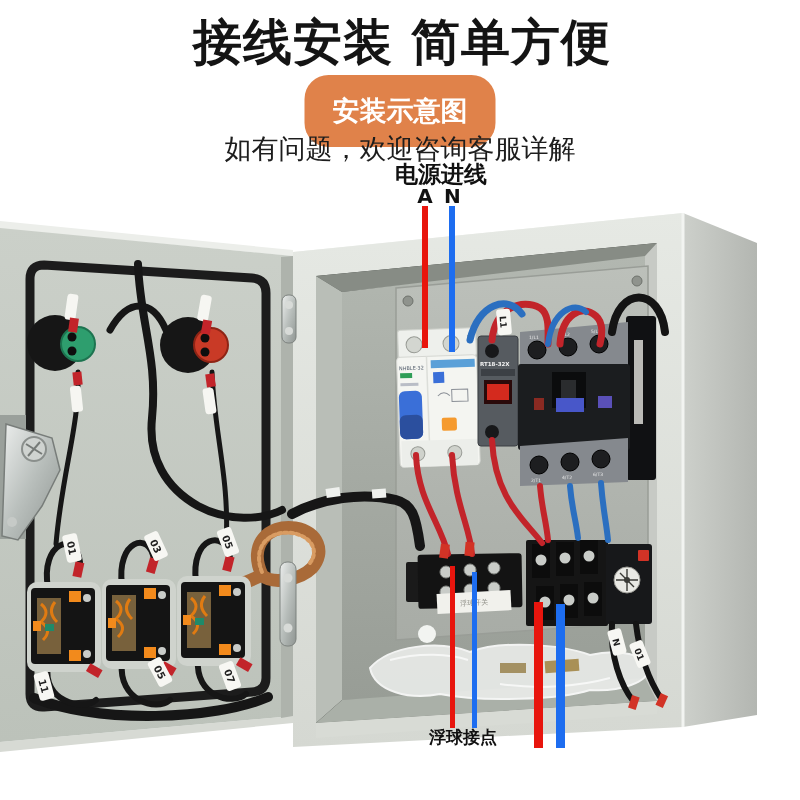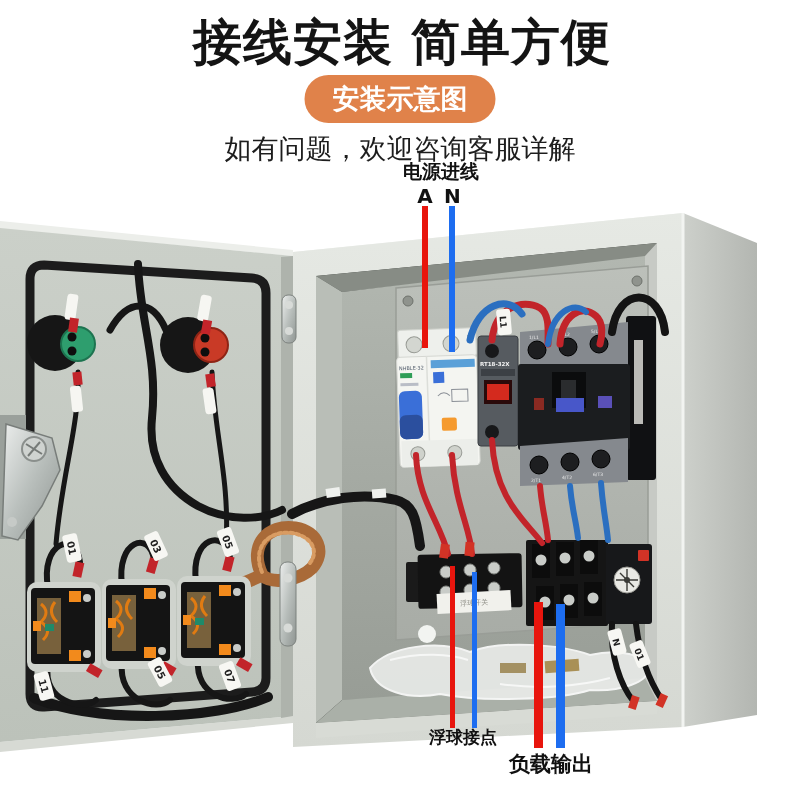--- a/index.html
+++ b/index.html
@@ -2,26 +2,26 @@
 <html><head>
 <meta charset="utf-8">
 <style>
   html,body{margin:0;padding:0;background:#fff;}
   .stage{position:relative;width:800px;height:800px;background:#ffffff;overflow:hidden;
          font-family:"DejaVu Sans","Liberation Sans",sans-serif;}
   .title{position:absolute;top:8px;left:0;width:800px;text-align:center;
          font-size:49px;font-weight:900;color:#141414;letter-spacing:1px;margin:2px;}
   .badge{position:absolute;top:75px;left:50%;transform:translateX(-50%);
          background:#E0824A;color:#fff;font-size:27px;font-weight:700;
-         padding:6px 28px;border-radius:24px;}
+         padding:18px 28px;border-radius:24px;}
   .subtitle{position:absolute;top:119px;left:0;width:800px;text-align:center;
          font-size:27px;font-weight:500;color:#1d1d1d;margin-top:12px;}
   .scene{position:absolute;left:0;top:0;width:800px;height:800px;}
   .ann{position:absolute;color:#111;font-weight:700;text-align:center;}
-  .ann-power{top:159px;left:391px;width:100px;font-size:19px;}
+  .ann-power{top:159px;left:391px;width:100px;font-size:23px;}
   .ann-a{top:184px;left:416px;width:18px;font-size:20px;font-weight:600;}
   .ann-n{top:184px;left:444px;width:16px;font-size:20px;font-weight:600;}
   .ann-float{top:726px;left:413px;width:100px;font-size:17px;}
   .ann-load{top:750px;left:501px;width:100px;font-size:21px;}
   .vline{position:absolute;}
   .vl-red{background:#E8150D;}
   .vl-blue{background:#1D6DF0;}
   .l-a{left:422px;top:206px;width:6px;height:142px;}
   .l-n{left:449px;top:206px;width:6px;height:146px;}
   .l-fr{left:450px;top:566px;width:5px;height:162px;}
@@ -379,14 +379,13 @@
   <div class="ann ann-n">N</div>
   <div class="vline vl-red l-a"></div>
   <div class="vline vl-blue l-n"></div>
 
   <div class="vline vl-red l-fr"></div>
   <div class="vline vl-blue l-fb"></div>
   <div class="ann ann-float">浮球接点</div>
 
   <div class="vline vl-red l-lr"></div>
   <div class="vline vl-blue l-lb"></div>
-  <div class="ann ann-load">负载输出</div>
 </div>
 
 </body></html>

